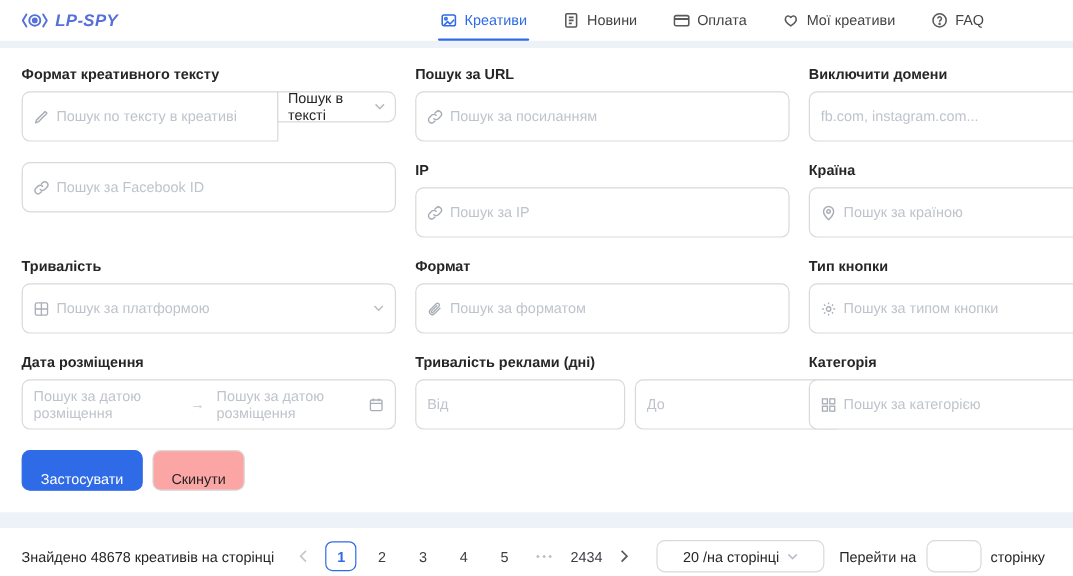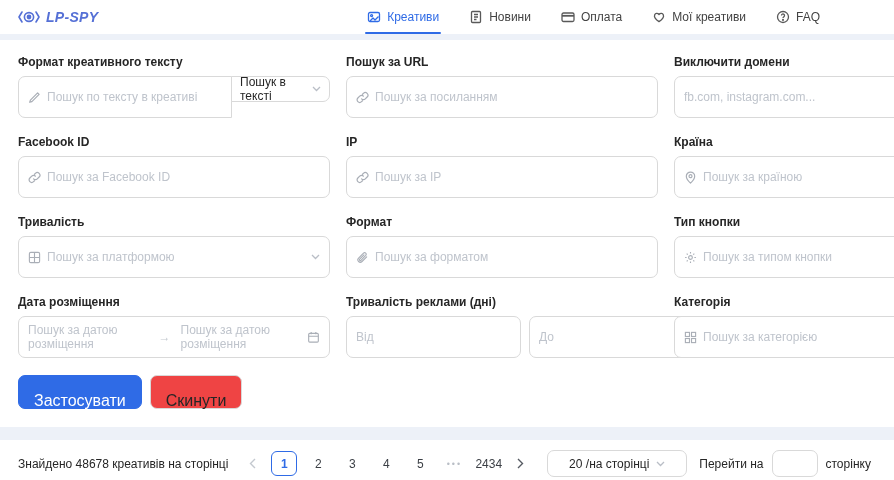--- a/index.html
+++ b/index.html
@@ -35,23 +35,23 @@
   .box input::placeholder{color:var(--ph);}
   .combo{display:flex;}
   .combo .box.main{flex:1;border-top-right-radius:0;border-bottom-right-radius:0;}
   .mode-select{flex:none;width:99px;border:1px solid var(--border);border-left-width:1px;margin-left:-1px;border-radius:0 7px 7px 0;display:flex;align-items:center;justify-content:space-between;padding:0 8px;font-size:12px;color:#262626;background:#fff;height:26px;}
   .chev{display:flex;color:#b9bec6;flex:none;}
   .select-value{flex:1;}
   .range-arrow{color:#c4c9d0;font-size:12px;flex:none;padding:0 4px;}
   .duo{display:flex;gap:8px;}
   .duo .box{flex:1;}
   .btn-row{margin-top:17px;display:flex;gap:8px;}
-  .btn{font-family:"Liberation Sans",sans-serif;font-size:16px;border-radius:7px;height:27px;padding:16px 15px;cursor:pointer;}
+  .btn{font-family:"Liberation Sans",sans-serif;font-size:12px;border-radius:7px;height:27px;padding:16px 15px;cursor:pointer;}
   .btn-primary{background:var(--blue);border:1px solid var(--blue);color:#fff;}
-  .btn-default{background:#ef4444;border:1px solid var(--border);color:#262626;}
+  .btn-default{background:#fca5a5;border:1px solid var(--border);color:#262626;}
   
   .results{margin-top:13px;background:#fff;padding:10px 18px;display:flex;align-items:center;font-size:12px;gap:2px;}
   .summary{margin-right:10px;color:#262626;}
   .pg{min-width:26px;height:25px;display:flex;align-items:center;justify-content:center;color:#3b3f45;cursor:pointer;margin:0 3px;}
   .pg.current{border:1px solid var(--blue);border-radius:6px;color:var(--blue);font-weight:600;background:#fff;}
   .pg.prev{color:#c3c8cf;margin:0;}
   .pg.next{color:#565b63;margin:0;}
   .pg.dots{color:#b9bec6;letter-spacing:2px;font-size:9px;}
   .size-select{border:1px solid var(--border);border-radius:7px;height:27px;display:flex;align-items:center;gap:7px;padding:0 21px;margin:0 10px 0 12px;color:#262626;cursor:pointer;}
   .goto{display:flex;align-items:center;gap:8px;color:#262626;}
@@ -161,21 +161,20 @@
     </div>
 
     <div class="field">
       <div class="label">Виключити домени</div>
       <div class="box">
         <input type="text" placeholder="fb.com, instagram.com..." style="">
       </div>
     </div>
 
     <div class="field">
-      <div class="label">Facebook ID</div>
       <div class="box">
         <span class="icon-in">
           <svg width="13" height="13" viewBox="0 0 14 14" fill="none" stroke="currentColor" stroke-width="1.3" stroke-linecap="round">
               <path d="M6 8.5a2.8 2.8 0 004 0l2-2a2.8 2.8 0 00-4-4l-1 1"></path>
               <path d="M8 5.5a2.8 2.8 0 00-4 0l-2 2a2.8 2.8 0 004 4l1-1"></path>
             </svg>
         </span>
         <input type="text" placeholder="Пошук за Facebook ID" style="">
       </div>
     </div>

